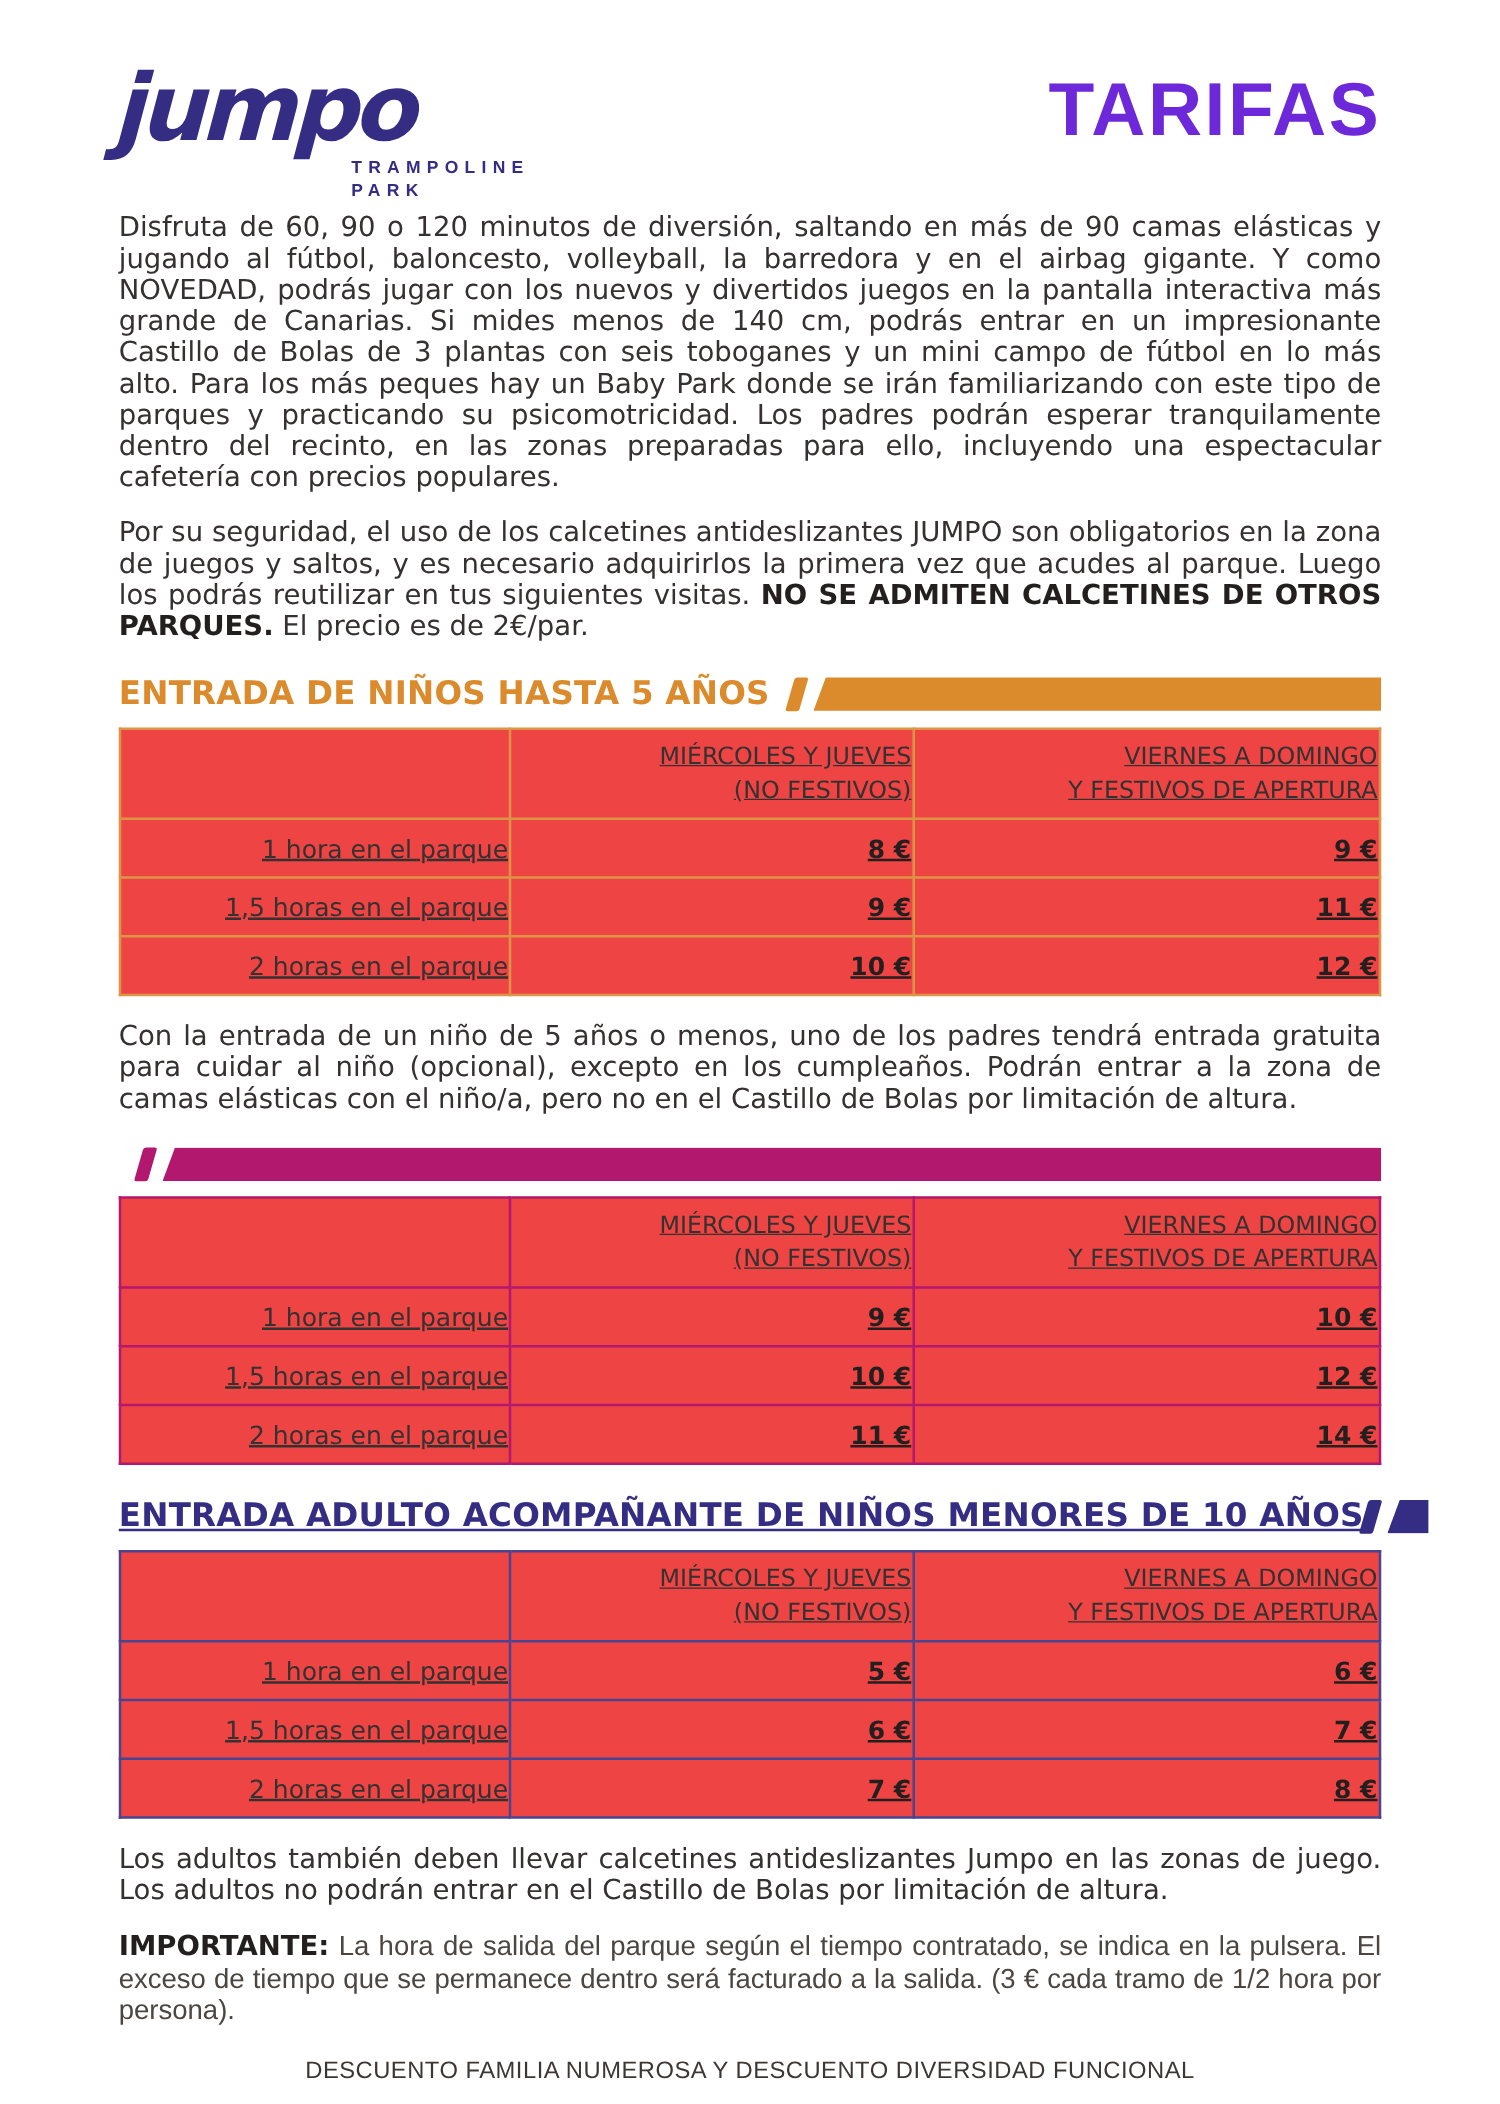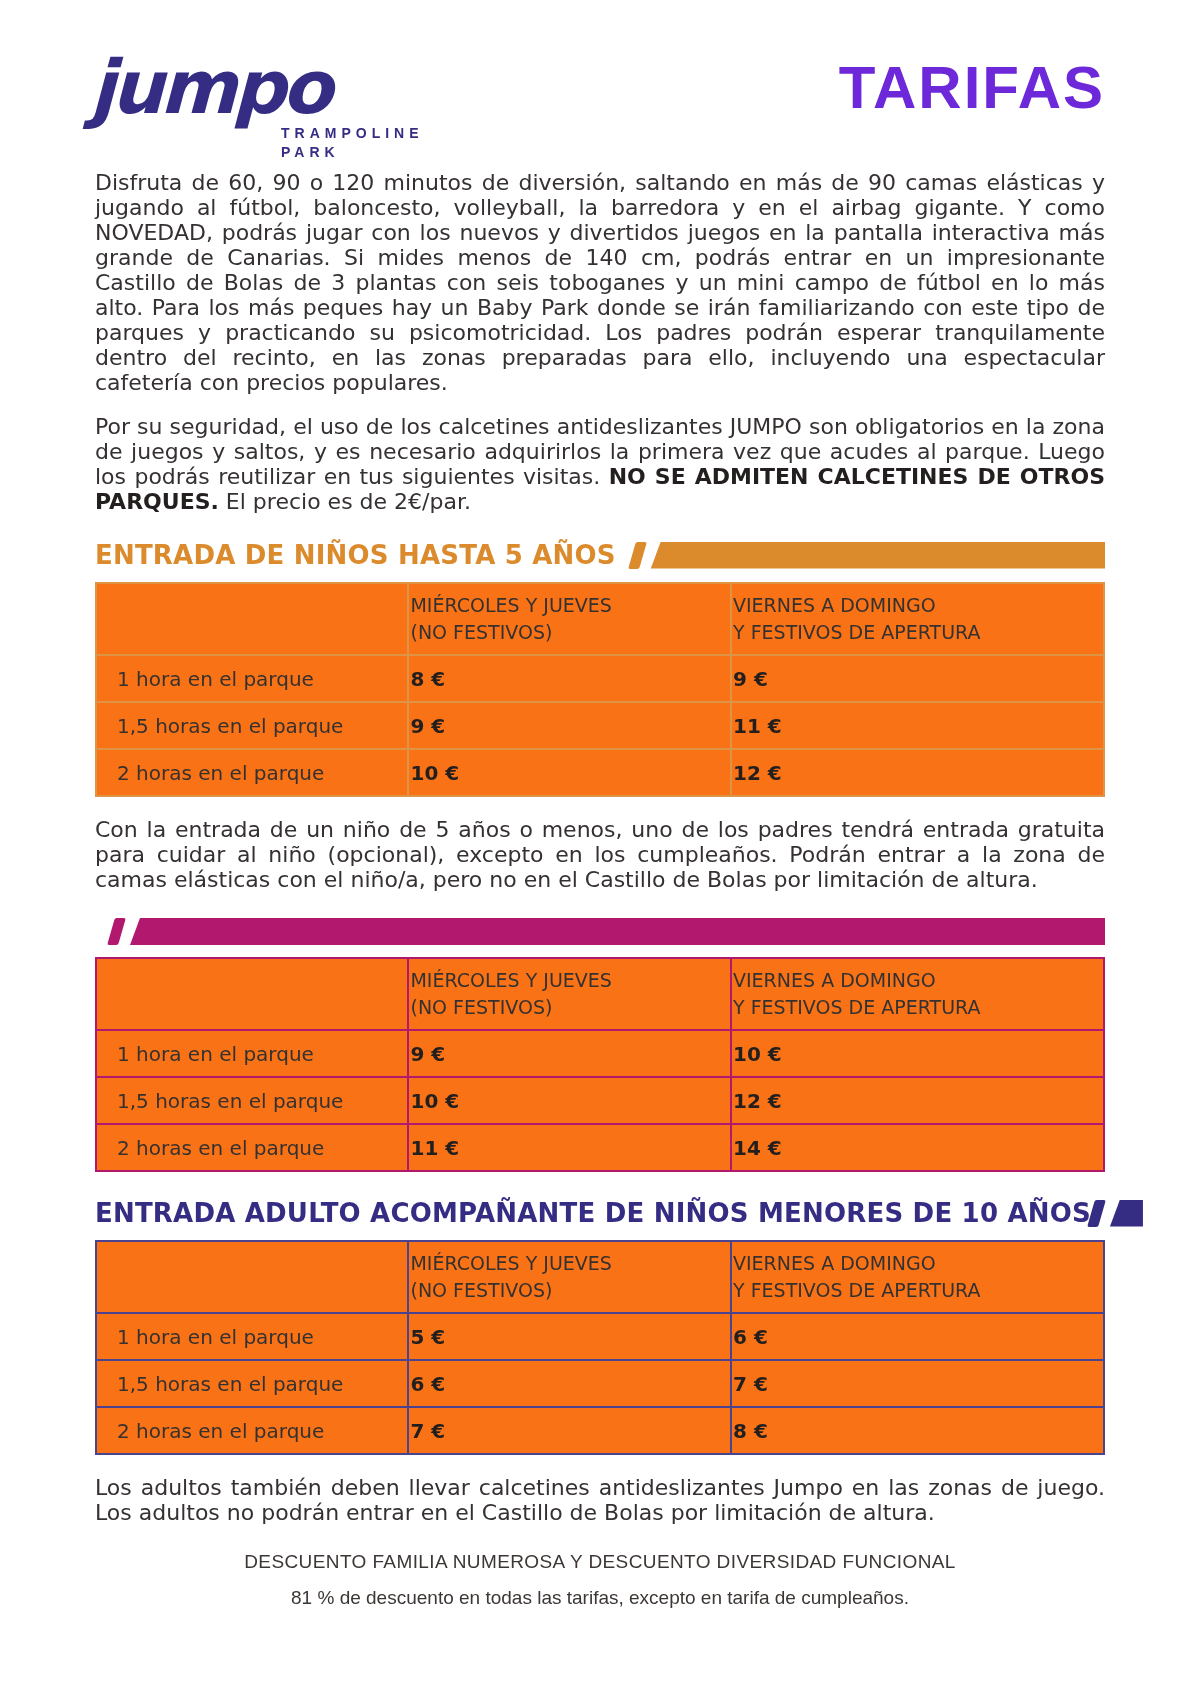--- a/index.html
+++ b/index.html
@@ -28,24 +28,24 @@
   
   .section-header{display:flex;align-items:center;margin:26px 0 12px 0;}
   .section-header h2{margin:0;font-size:26px;line-height:30px;font-weight:800;letter-spacing:0.2px;white-space:nowrap;text-align:right;}
   .ribbon{display:flex;align-items:stretch;height:27px;margin-left:16px;flex:1;}
   .ribbon .chip{width:11px;border-radius:2px;transform:skewX(-16deg);}
   .ribbon .bar{flex:1;margin-left:8px;clip-path:polygon(10px 0,100% 0,100% 100%,0 100%);}
   .ribbon.short{flex:0 0 52px;margin-left:auto;}
   .ribbon.short .bar{flex:0 0 33px;}
   .c-orange h2{color:#db8a2c;} .c-orange .chip,.c-orange .bar{background:#db8a2c;}
   .c-magenta h2{color:#b1186e;} .c-magenta .chip,.c-magenta .bar{background:#b1186e;}
-  .c-navy h2{color:#352d83;} .c-navy .chip,.c-navy .bar{background:#352d83;}
+  .c-navy h2{color:#352d83;text-decoration:underline;} .c-navy .chip,.c-navy .bar{background:#352d83;}
   
   table.price-table{width:100%;border-collapse:collapse;table-layout:fixed;margin:0 0 20px 0;}
-  .price-table th,.price-table td{text-align:left;vertical-align:middle;background:#f97316;}
+  .price-table th,.price-table td{text-align:right;vertical-align:middle;background:#ef4444;text-decoration:underline;}
   .price-table col.c1{width:31%;} .price-table col.c2{width:32%;} .price-table col.c3{width:37%;}
   .price-table thead tr{height:72px;}
   .price-table tbody tr{height:47px;}
   .price-table th{font-weight:400;font-size:19px;line-height:27px;color:#353130;}
   .price-table td.row-label{font-size:20px;font-weight:400;padding-left:20px;}
   .price-table td.price{font-size:20px;font-weight:700;color:#231f1e;}
   .t-orange th,.t-orange td{border:2px solid #dd9444;}
   .t-magenta th,.t-magenta td{border:2px solid #b1186e;}
   .t-navy th,.t-navy td{border:2px solid #4a4490;}
   
@@ -206,19 +206,20 @@
       <tr>
         <td class="row-label">2 horas en el parque</td>
         <td class="price">7 €</td>
         <td class="price">8 €</td>
       </tr>
     </tbody>
   </table>
 
   <p class="body-text">Los adultos también deben llevar calcetines antideslizantes Jumpo en las zonas de juego. Los adultos no podrán entrar en el Castillo de Bolas por limitación de altura.</p>
 
+  <p class="body-text light-text"><strong>IMPORTANTE:</strong><span> La hora de salida del parque según el tiempo contratado, se indica en la pulsera. El exceso de tiempo que se permanece dentro será facturado a la salida. (3 € cada tramo de 1/2 hora por persona).</span></p>
 
   <div class="footer">
     <div class="line1">DESCUENTO FAMILIA NUMEROSA Y DESCUENTO DIVERSIDAD FUNCIONAL</div>
     <div class="line2">81 % de descuento en todas las tarifas, excepto en tarifa de cumpleaños.</div>
   </div>
 
 </main>
 
 </body></html>

